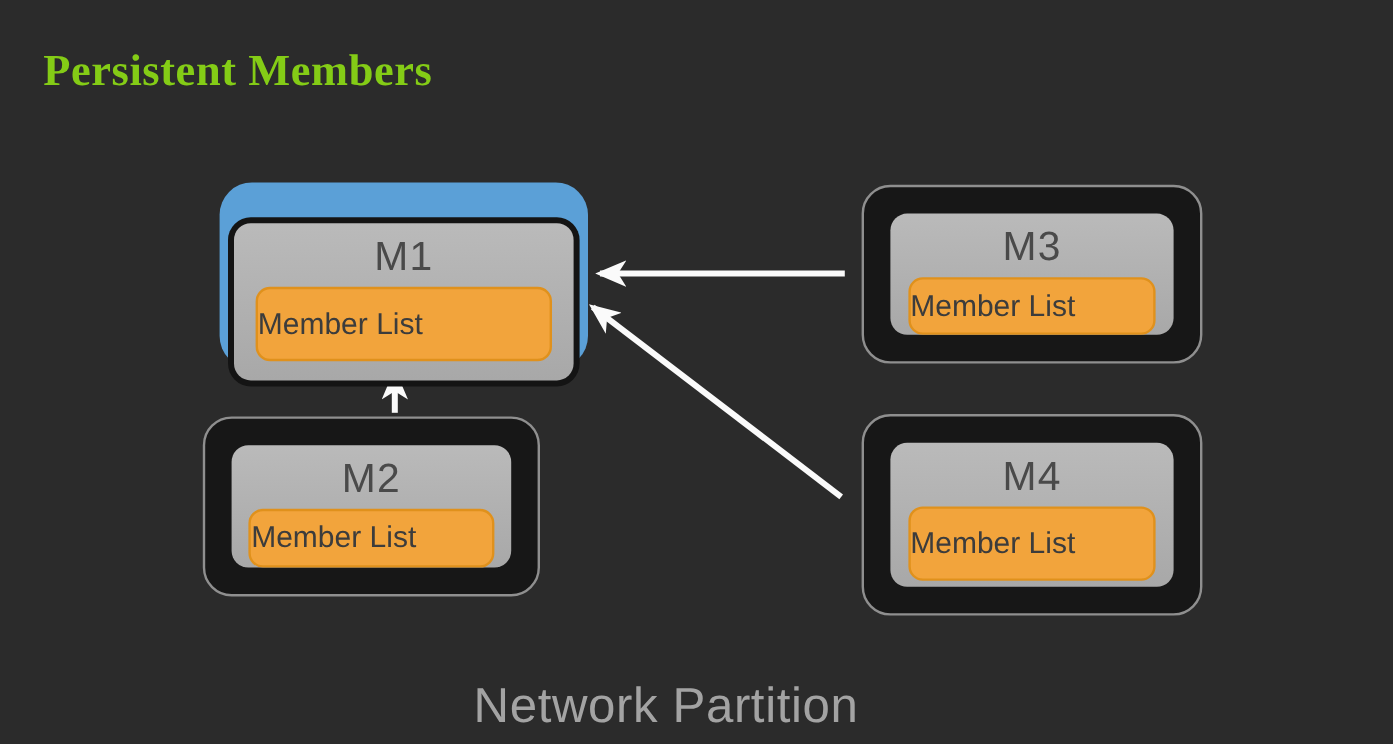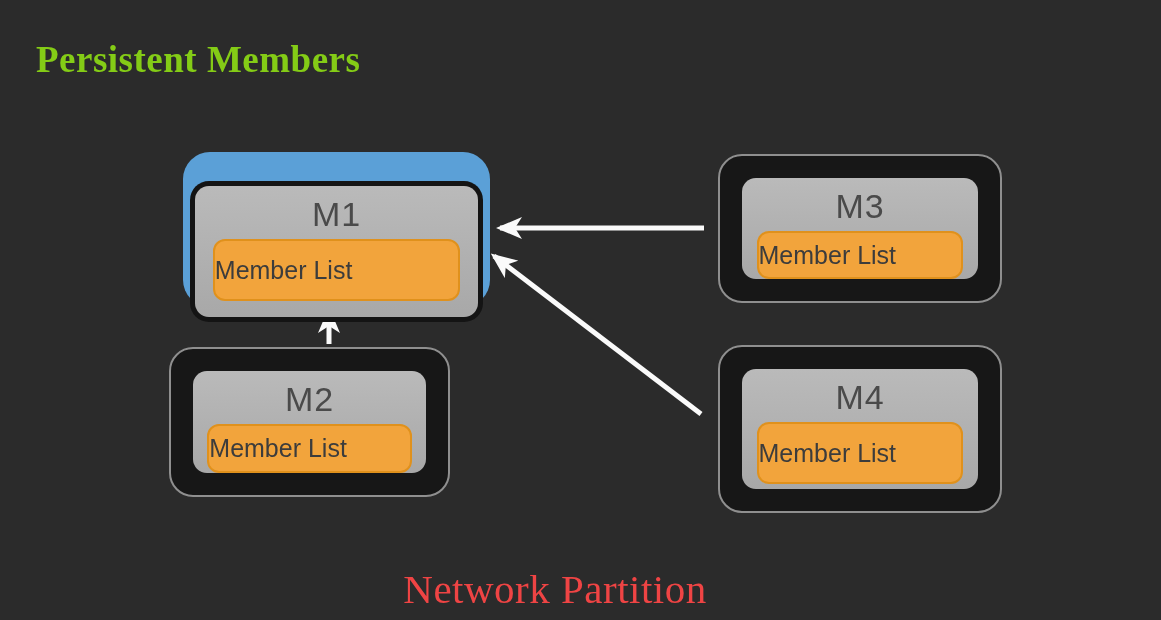--- a/index.html
+++ b/index.html
@@ -107,24 +107,23 @@
     font-size: 38px;
     color: #fafafa;
     letter-spacing: 1px;
   }
   .caption {
     position: absolute;
     left: 555px;
     top: 565px;
     transform: translateX(-50%);
     font-size: 41px;
-    color: #ef4444;
+    color: #a3a3a3;
     letter-spacing: 0.5px;
     white-space: nowrap;
-    font-family: Liberation Serif, serif;
   }
 </style>
 </head>
 <body>
 
 <div class="stage">
 
   <h1 class="page-title">Persistent Members</h1>
 
   <svg class="arrows-layer" width="1161" height="620" viewBox="0 0 1161 620" xmlns="http://www.w3.org/2000/svg">

